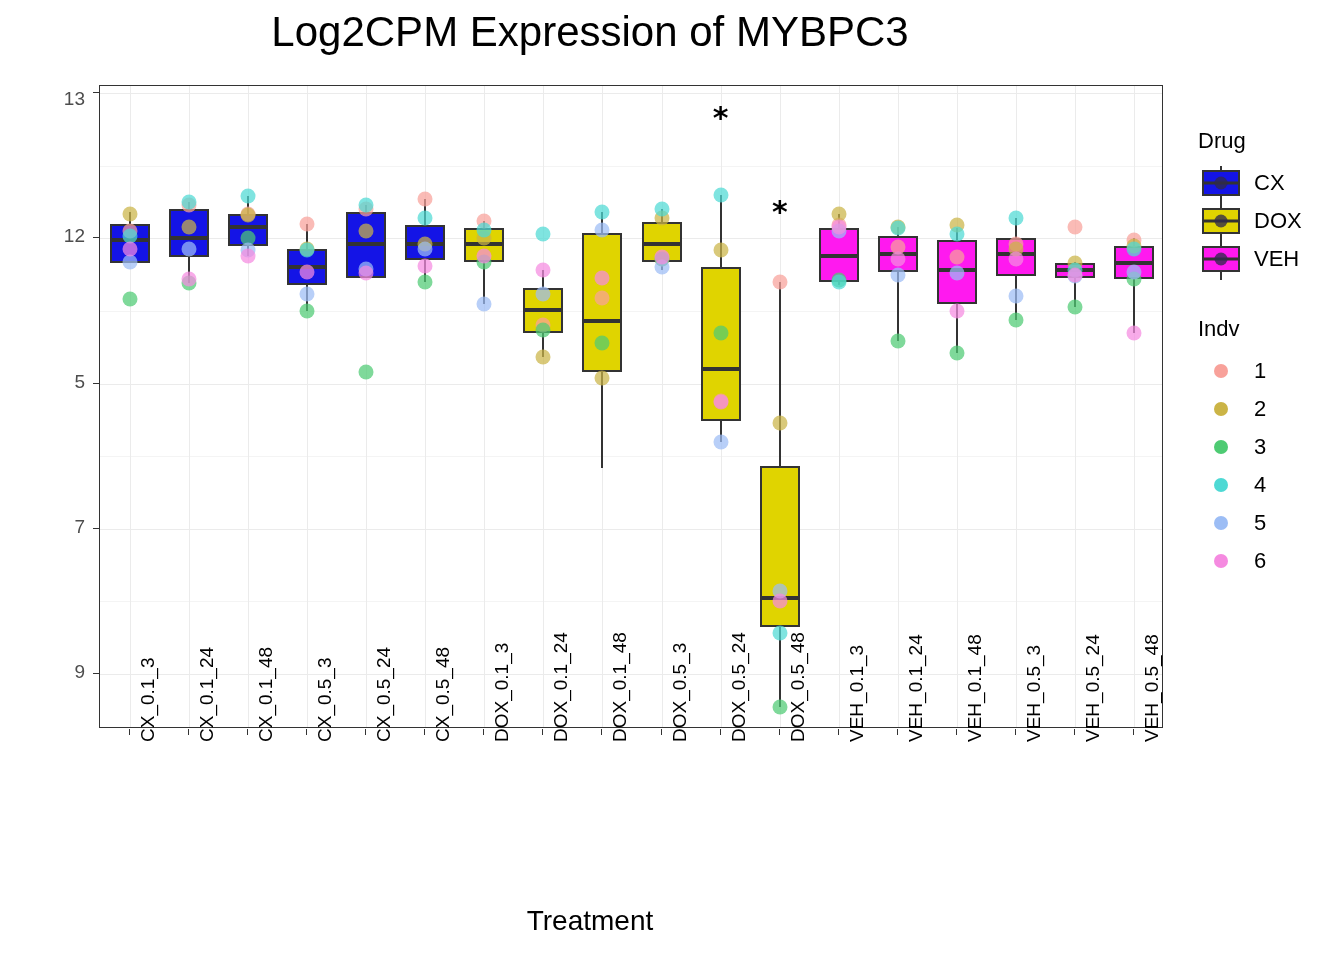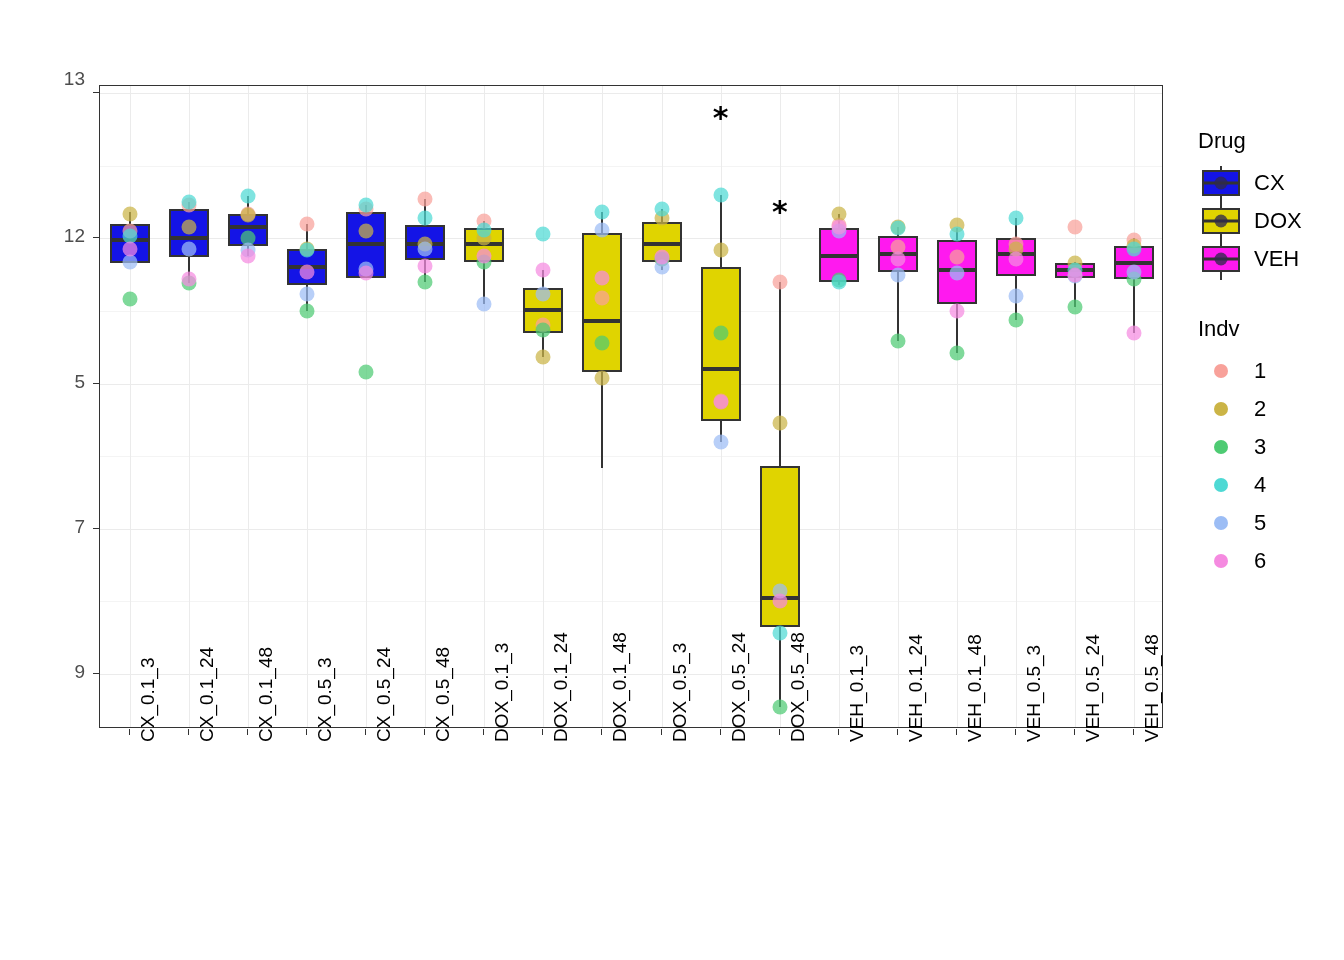--- a/index.html
+++ b/index.html
@@ -71,20 +71,21 @@
      border-radius:50%;background:#2f2a4a;opacity:.78;transform:translate(-50%,-50%);}
   .legend-label{font-size:22px;color:#000;}
   .legend-dot{width:14px;height:14px;border-radius:50%;margin-left:18px;margin-right:26px;}
   #legend-indv{margin-top:38px;}
 </style>
 </head>
 <body>
 
 <div id="root">
 
+  <div id="title">Log2CPM Expression of MYBPC3</div>
 
   <div id="panel">
       <div class="gridline-major" style="top: 587.844px;"></div>
       <div class="gridline-minor" style="top: 515.271px;"></div>
       <div class="gridline-major" style="top: 442.698px;"></div>
       <div class="gridline-minor" style="top: 370.124px;"></div>
       <div class="gridline-major" style="top: 297.551px;"></div>
       <div class="gridline-minor" style="top: 224.977px;"></div>
       <div class="gridline-major" style="top: 152.404px;"></div>
       <div class="gridline-minor" style="top: 79.8307px;"></div>
@@ -306,20 +307,21 @@
         <div class="pt" style="left: 0px; top: 246.749px; background: rgb(245, 138, 224);"></div>
       </div>
       <div class="star" style="left: 620.667px; top: 31.9323px;">*</div>
       <div class="star" style="left: 679.778px; top: 126.278px;">*</div>
     </div>
 
   <div id="ylab-wrap" style="position:absolute;left:0;top:0;">
     
   </div>
 
+  <div id="xlab">Treatment</div>
 
   <div id="legend">
     <div id="legend-drug">
       <div class="legend-title">Drug</div>
       <div id="legend-drug-rows">
           <div class="legend-row">
             <div class="legend-key-box">
               <div class="lk-wh"></div>
               <div class="lk-bx" style="background:#1414e6"></div>
               <div class="lk-md"></div>
@@ -416,14 +418,14 @@
     <div class="xtick-label" style="left: 1141.44px; top: 742px;">VEH_0.5_48</div>
     <div class="ytick-mark" style="left: 93px; top: 672.844px;"></div>
     <div class="ytick-label" style="top: 660.844px; left: 40px; width: 45px; right: auto;">9</div>
     <div class="ytick-mark" style="left: 93px; top: 527.698px;"></div>
     <div class="ytick-label" style="top: 515.698px; left: 40px; width: 45px; right: auto;">7</div>
     <div class="ytick-mark" style="left: 93px; top: 382.551px;"></div>
     <div class="ytick-label" style="top: 370.551px; left: 40px; width: 45px; right: auto;">5</div>
     <div class="ytick-mark" style="left: 93px; top: 237.404px;"></div>
     <div class="ytick-label" style="top: 225.404px; left: 40px; width: 45px; right: auto;">12</div>
     <div class="ytick-mark" style="left: 93px; top: 92.2573px;"></div>
-    <div class="ytick-label" style="top: 68px; left: 40px; width: 45px; right: auto;">13</div>
+    <div class="ytick-label" style="top: 88px; left: 40px; width: 45px; right: auto;">13</div>
   </div>
 
 </body></html>

